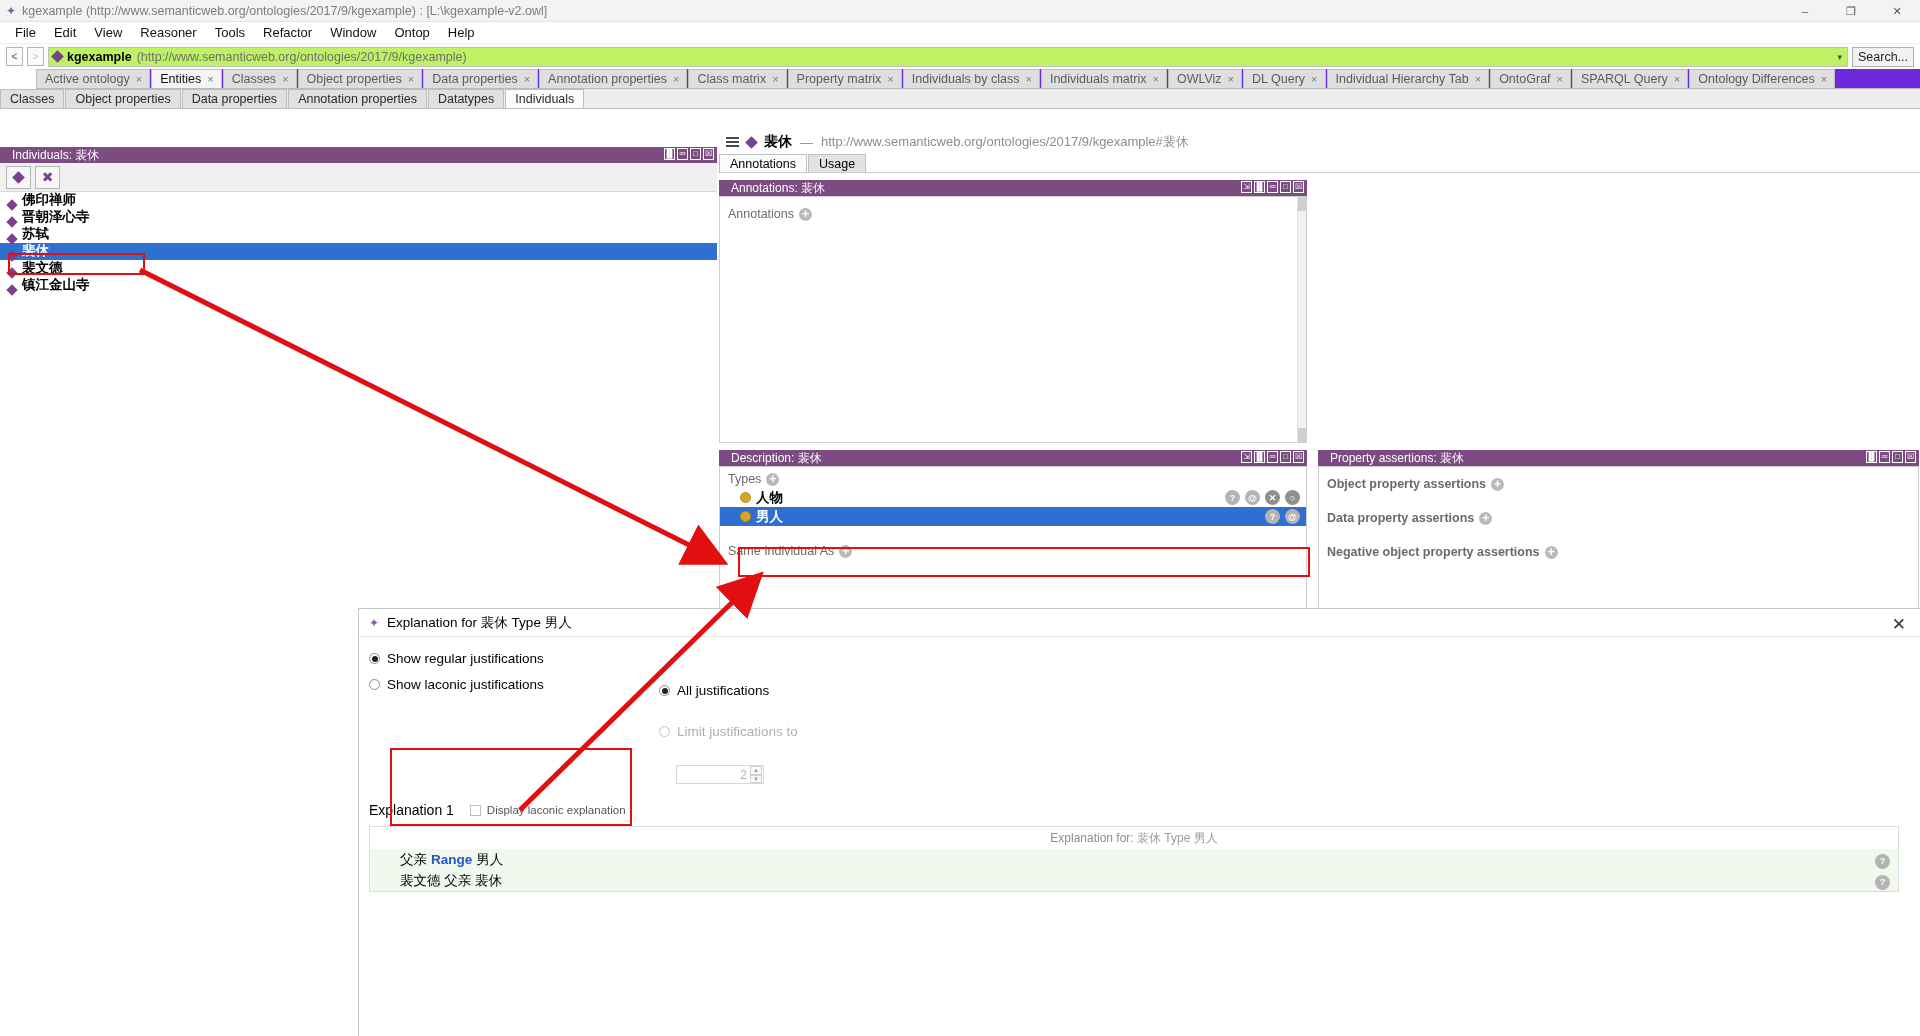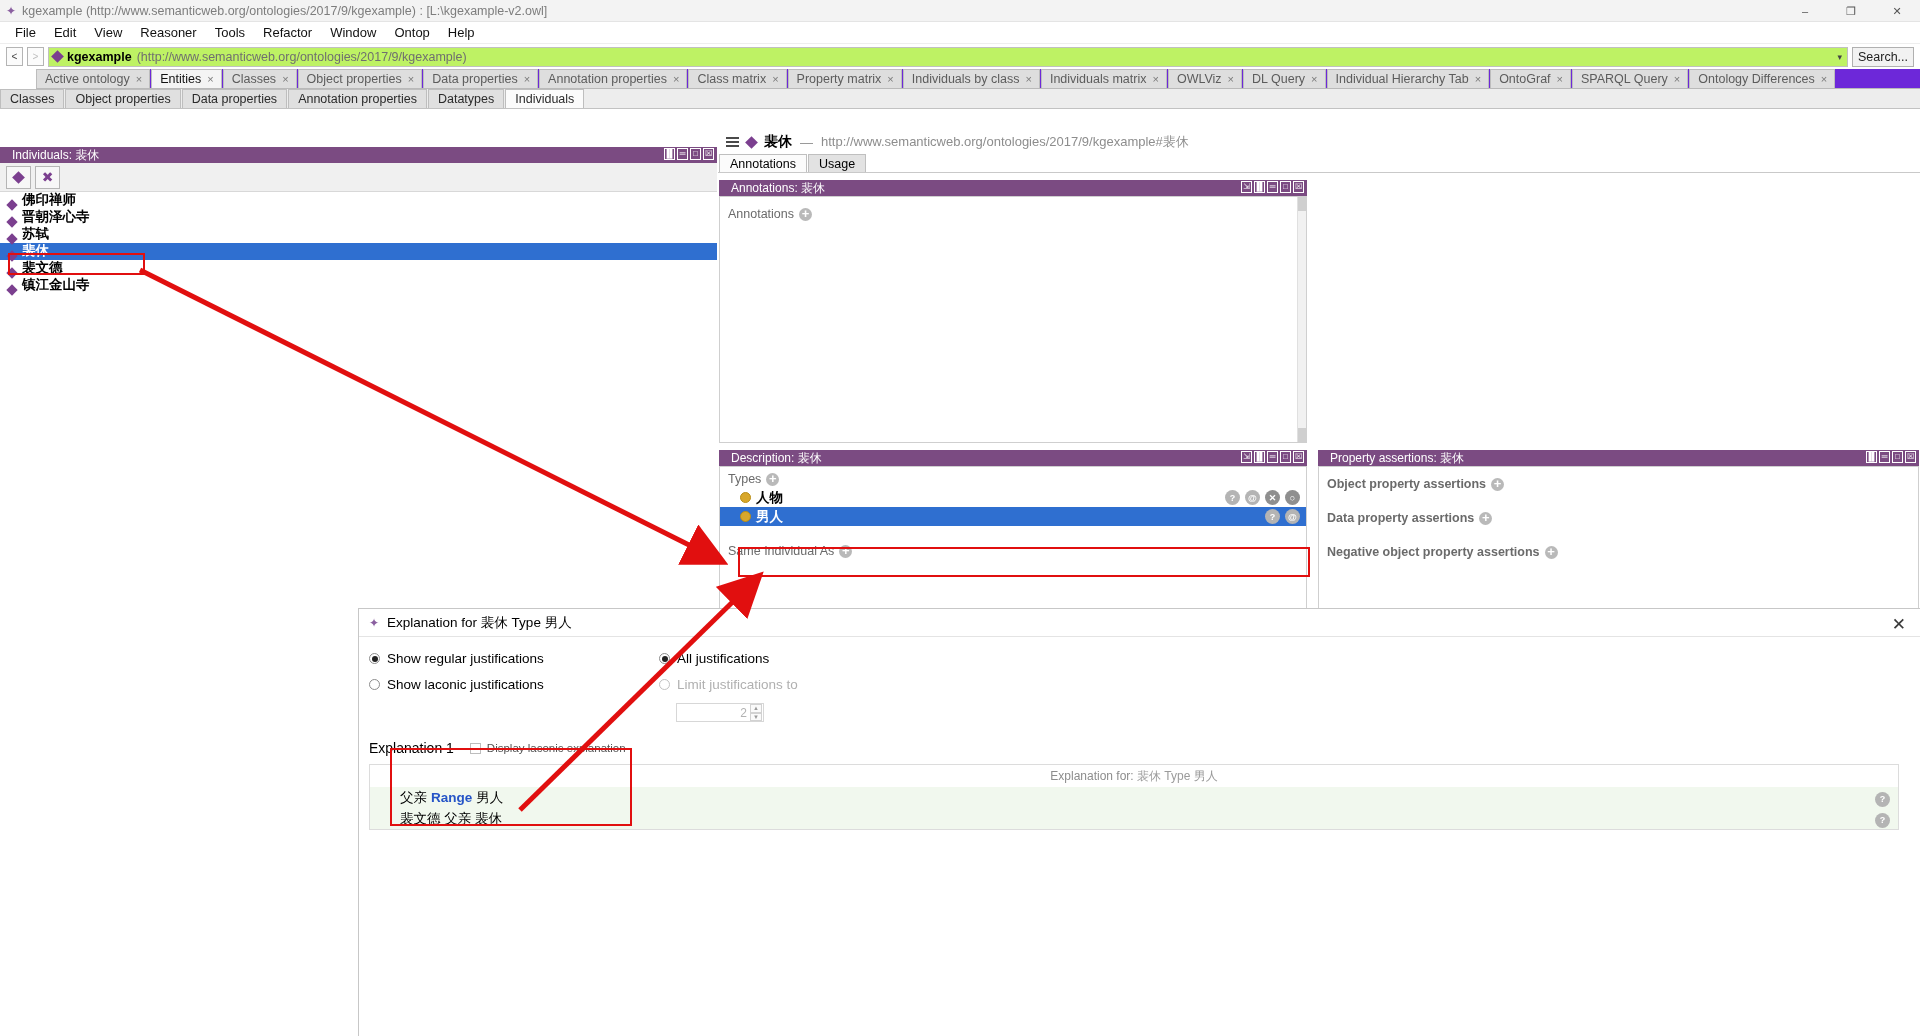--- a/index.html
+++ b/index.html
@@ -449,21 +449,21 @@
         <div style="display:flex;flex-direction:column;gap:11px;width:210px;">
           <div class="opt">
             <span class="radio on"></span>
             <span>Show regular justifications</span>
           </div>
           <div class="opt">
             <span class="radio"></span>
             <span>Show laconic justifications</span>
           </div>
         </div>
-        <div style="display:flex;flex-direction:column;gap:11px;">
+        <div style="display:flex;flex-direction:column;gap:26px;margin-top:32px;">
           <div class="opt">
             <span class="radio on"></span>
             <span>All justifications</span>
           </div>
           <div class="opt dim">
             <span class="radio off"></span>
             <span>Limit justifications to</span>
           </div>
           <div style="margin-left:17px;">
             <div class="spinner">

